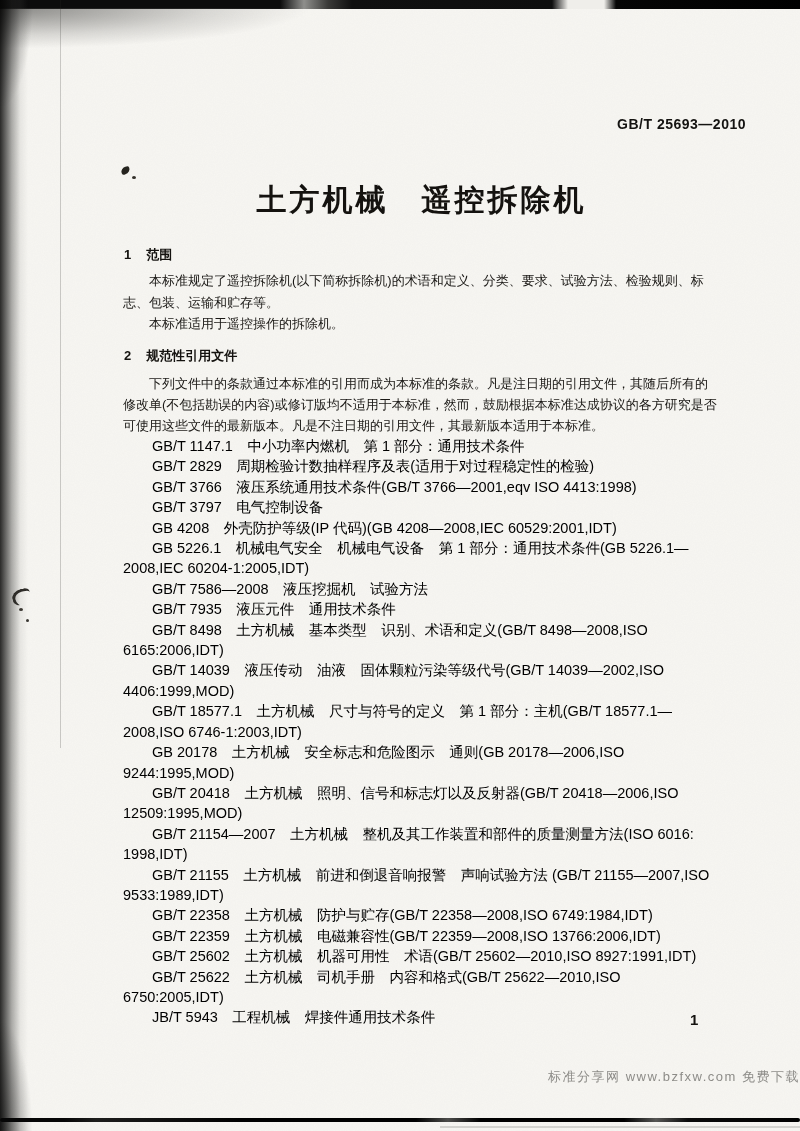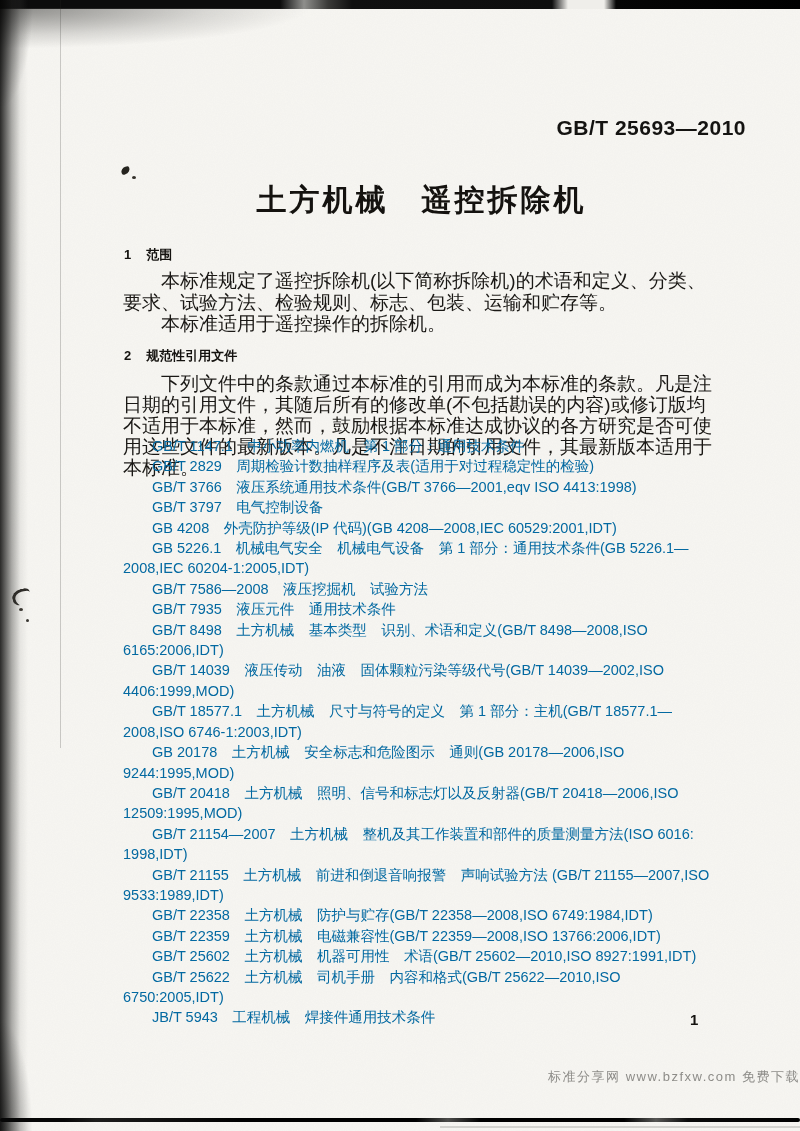--- a/index.html
+++ b/index.html
@@ -76,43 +76,43 @@
   }
   .hook-mark .d1,.hook-mark .d2{
     position:absolute;display:block;background:#3a3732;border-radius:50%;
   }
   .hook-mark .d1{left:9px;top:19px;width:4px;height:3px;}
   .hook-mark .d2{left:16px;top:30px;width:3px;height:3px;}
 
   
   .header-code{
     position:absolute;top:116px;right:54px;
-    font-size:21px;font-weight:bold;letter-spacing:.5px;color:#141311;
+    font-size:14px;font-weight:bold;letter-spacing:.5px;color:#141311;
   }
   .doc-title{
     position:absolute;top:180px;left:123px;width:597px;margin:0;
     text-align:center;font-size:30px;font-weight:bold;letter-spacing:3px;color:#14120f;
   }
   .sec-heading{
     position:absolute;left:124px;width:596px;
     font-size:13px;font-weight:bold;color:#14120f;
   }
   .sec-heading .num{margin-right:15px;}
   .sec1-heading{top:246px;}
   .sec2-heading{top:347px;}
   .body-block{
     position:absolute;left:123px;width:596px;
-    font-size:19px;line-height:21.6px;color:#1a1815;
+    font-size:13px;line-height:21.6px;color:#1a1815;
   }
   .body-block p{margin:0;text-indent:2em;}
   .sec1-body{top:270px;}
   .sec2-body{top:373px;line-height:21px;}
   .refs{
     position:absolute;left:123px;top:436px;width:597px;
-    font-size:14.5px;line-height:20.4px;color:#0369a1;
+    font-size:14.5px;line-height:20.4px;color:#000000;
   }
   .refs p{margin:0;text-indent:2em;}
 
   .page-number{
     position:absolute;left:690px;top:1011px;
     font-size:15px;font-weight:bold;color:#151310;
   }
   .watermark{
     position:absolute;left:0;top:1068px;width:100%;
     text-align:right;font-size:13px;letter-spacing:1.5px;color:#8d8c88;

